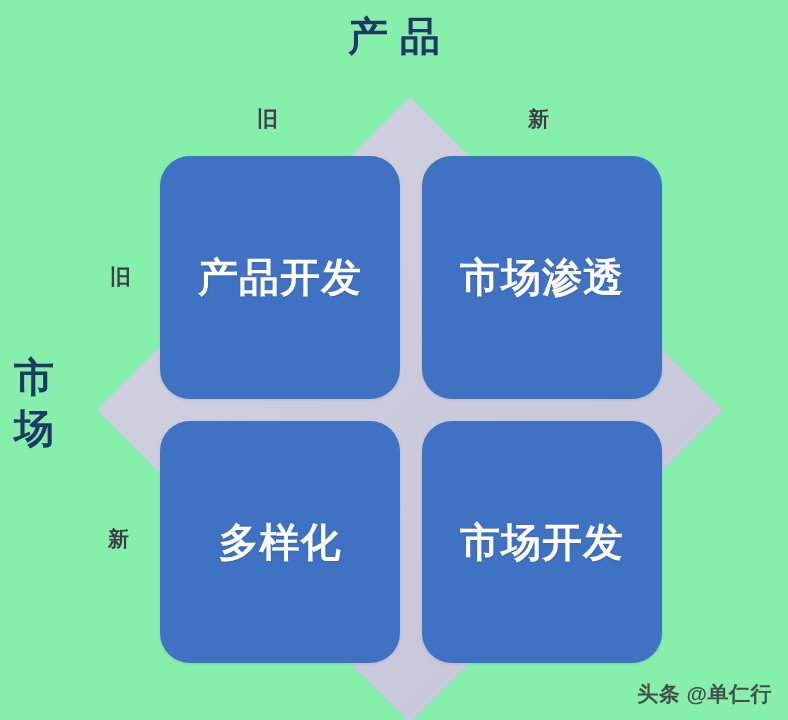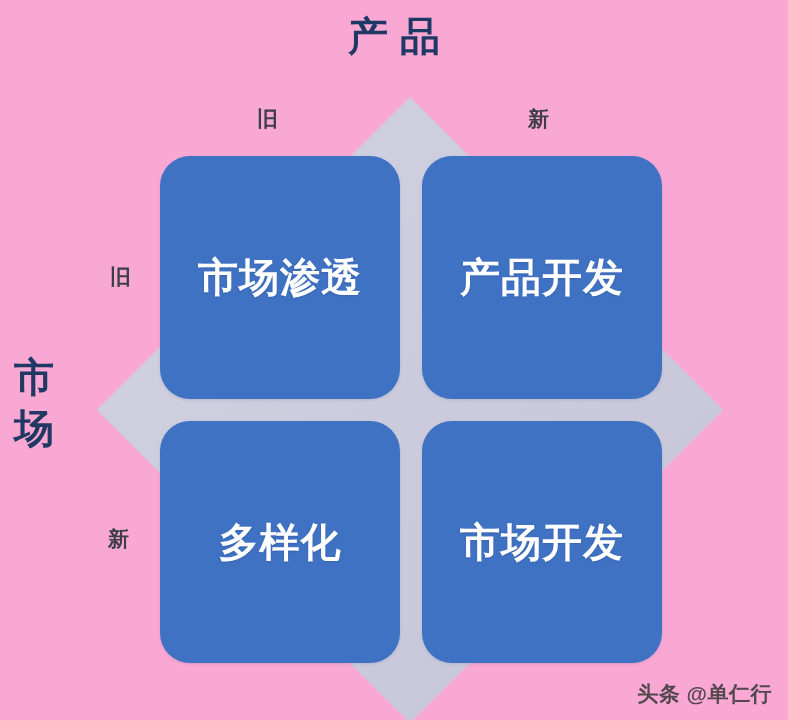--- a/index.html
+++ b/index.html
@@ -11,21 +11,21 @@
     height: 720px;
     background: #ffffff;
     font-family: "Liberation Sans", "DejaVu Sans", sans-serif;
     overflow: hidden;
   }
 
   #stage {
     position: relative;
     width: 788px;
     height: 720px;
-    background: #f9a8d4;
+    background: #86efac;
   }
 
   
   .axis-title-top {
     position: absolute;
     left: 0;
     top: 14px;
     width: 788px;
     text-align: center;
     font-size: 40px;
@@ -146,24 +146,24 @@
     <span>场</span>
   </div>
 
   <div class="tick tick-prod-old">旧</div>
   <div class="tick tick-prod-new">新</div>
   <div class="tick tick-mkt-old">旧</div>
   <div class="tick tick-mkt-new">新</div>
 
   <div class="quadrants">
     <div class="quad">
-      <span class="quad-label">市场渗透</span>
+      <span class="quad-label">产品开发</span>
     </div>
     <div class="quad">
-      <span class="quad-label">产品开发</span>
+      <span class="quad-label">市场渗透</span>
     </div>
     <div class="quad">
       <span class="quad-label">多样化</span>
     </div>
     <div class="quad">
       <span class="quad-label">市场开发</span>
     </div>
   </div>
 
   <div class="watermark">头条 @单仁行</div>

